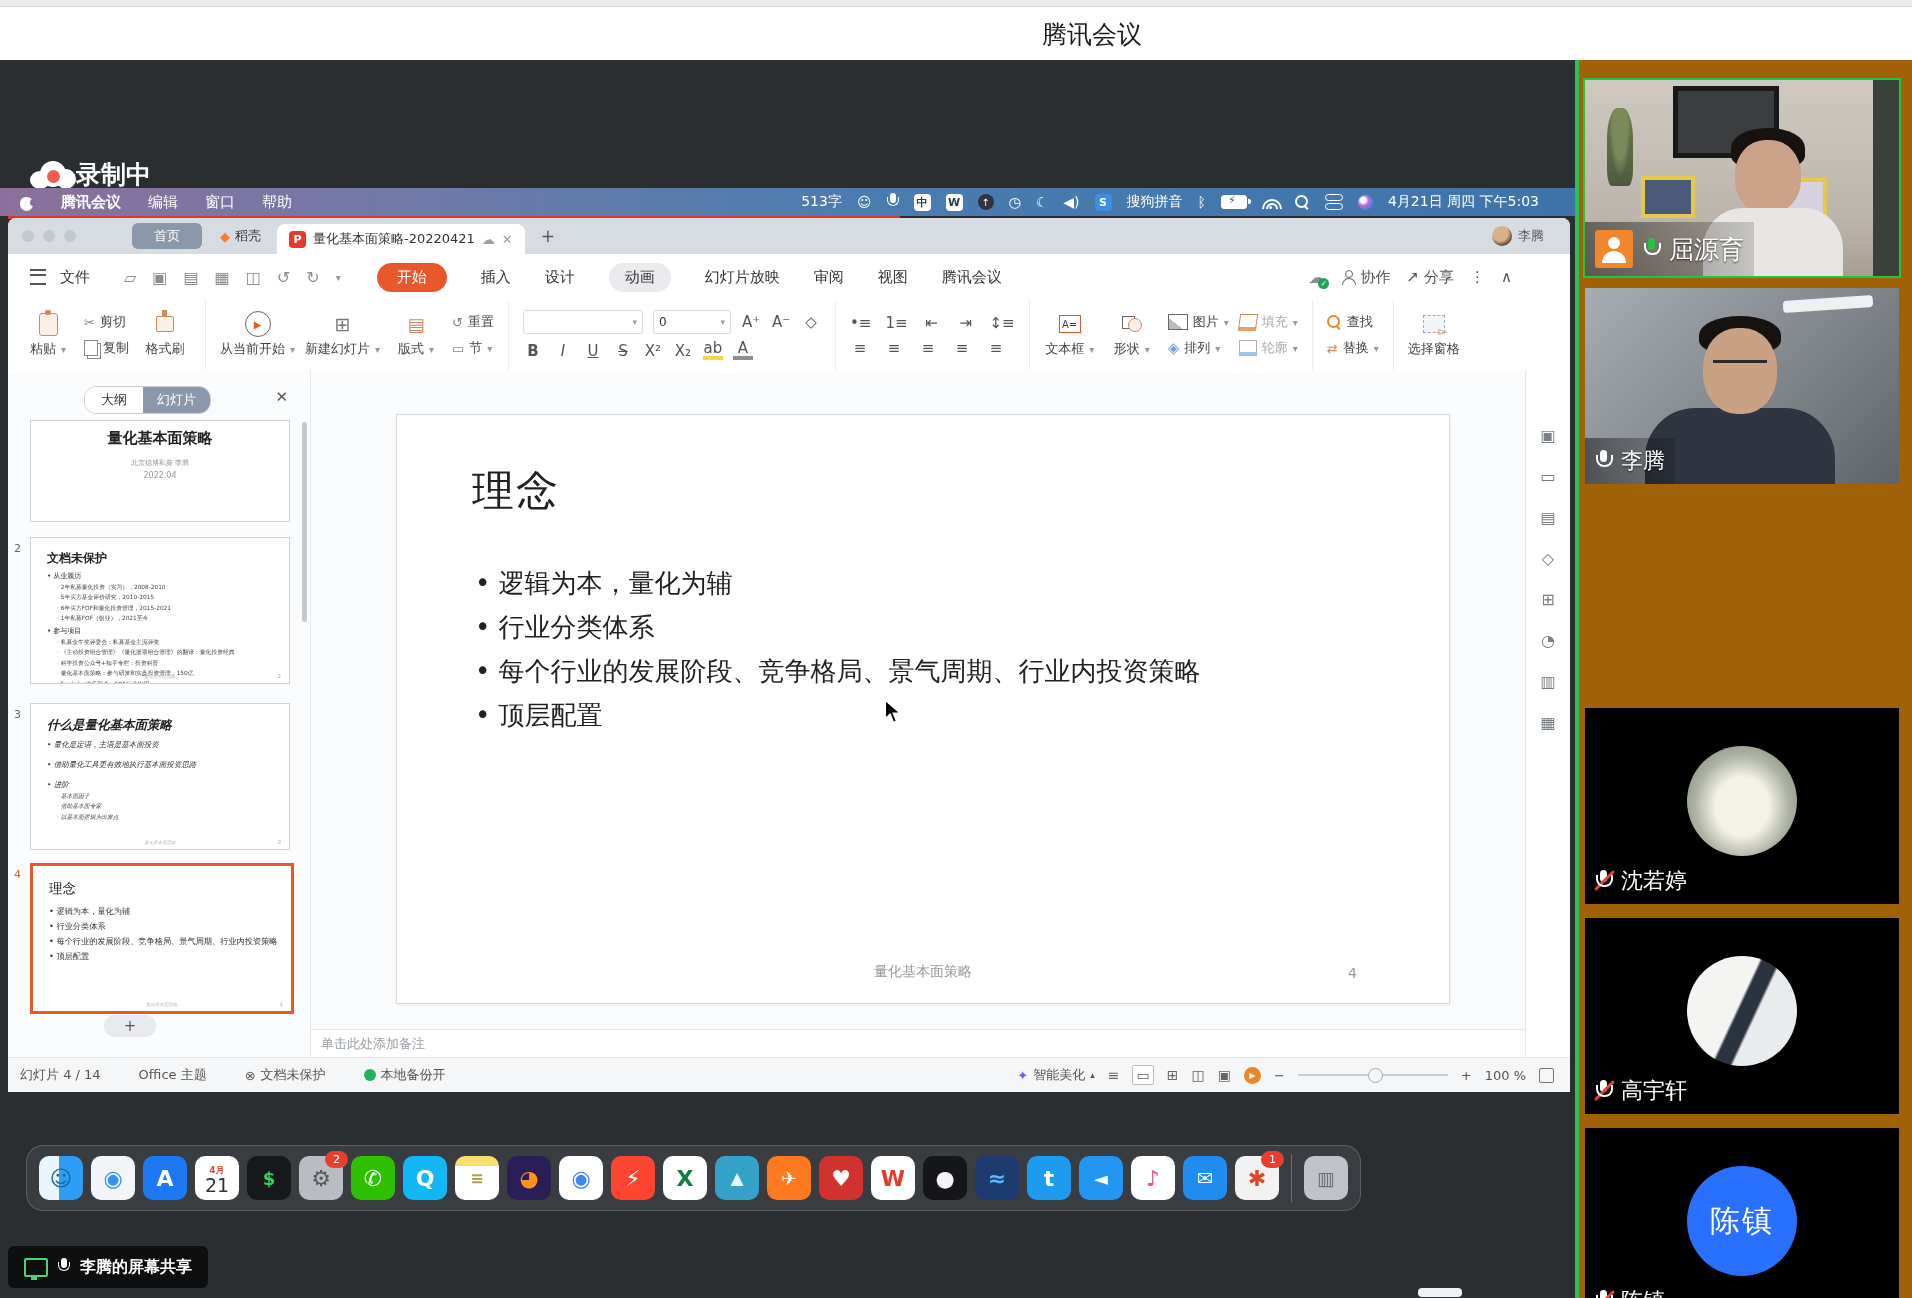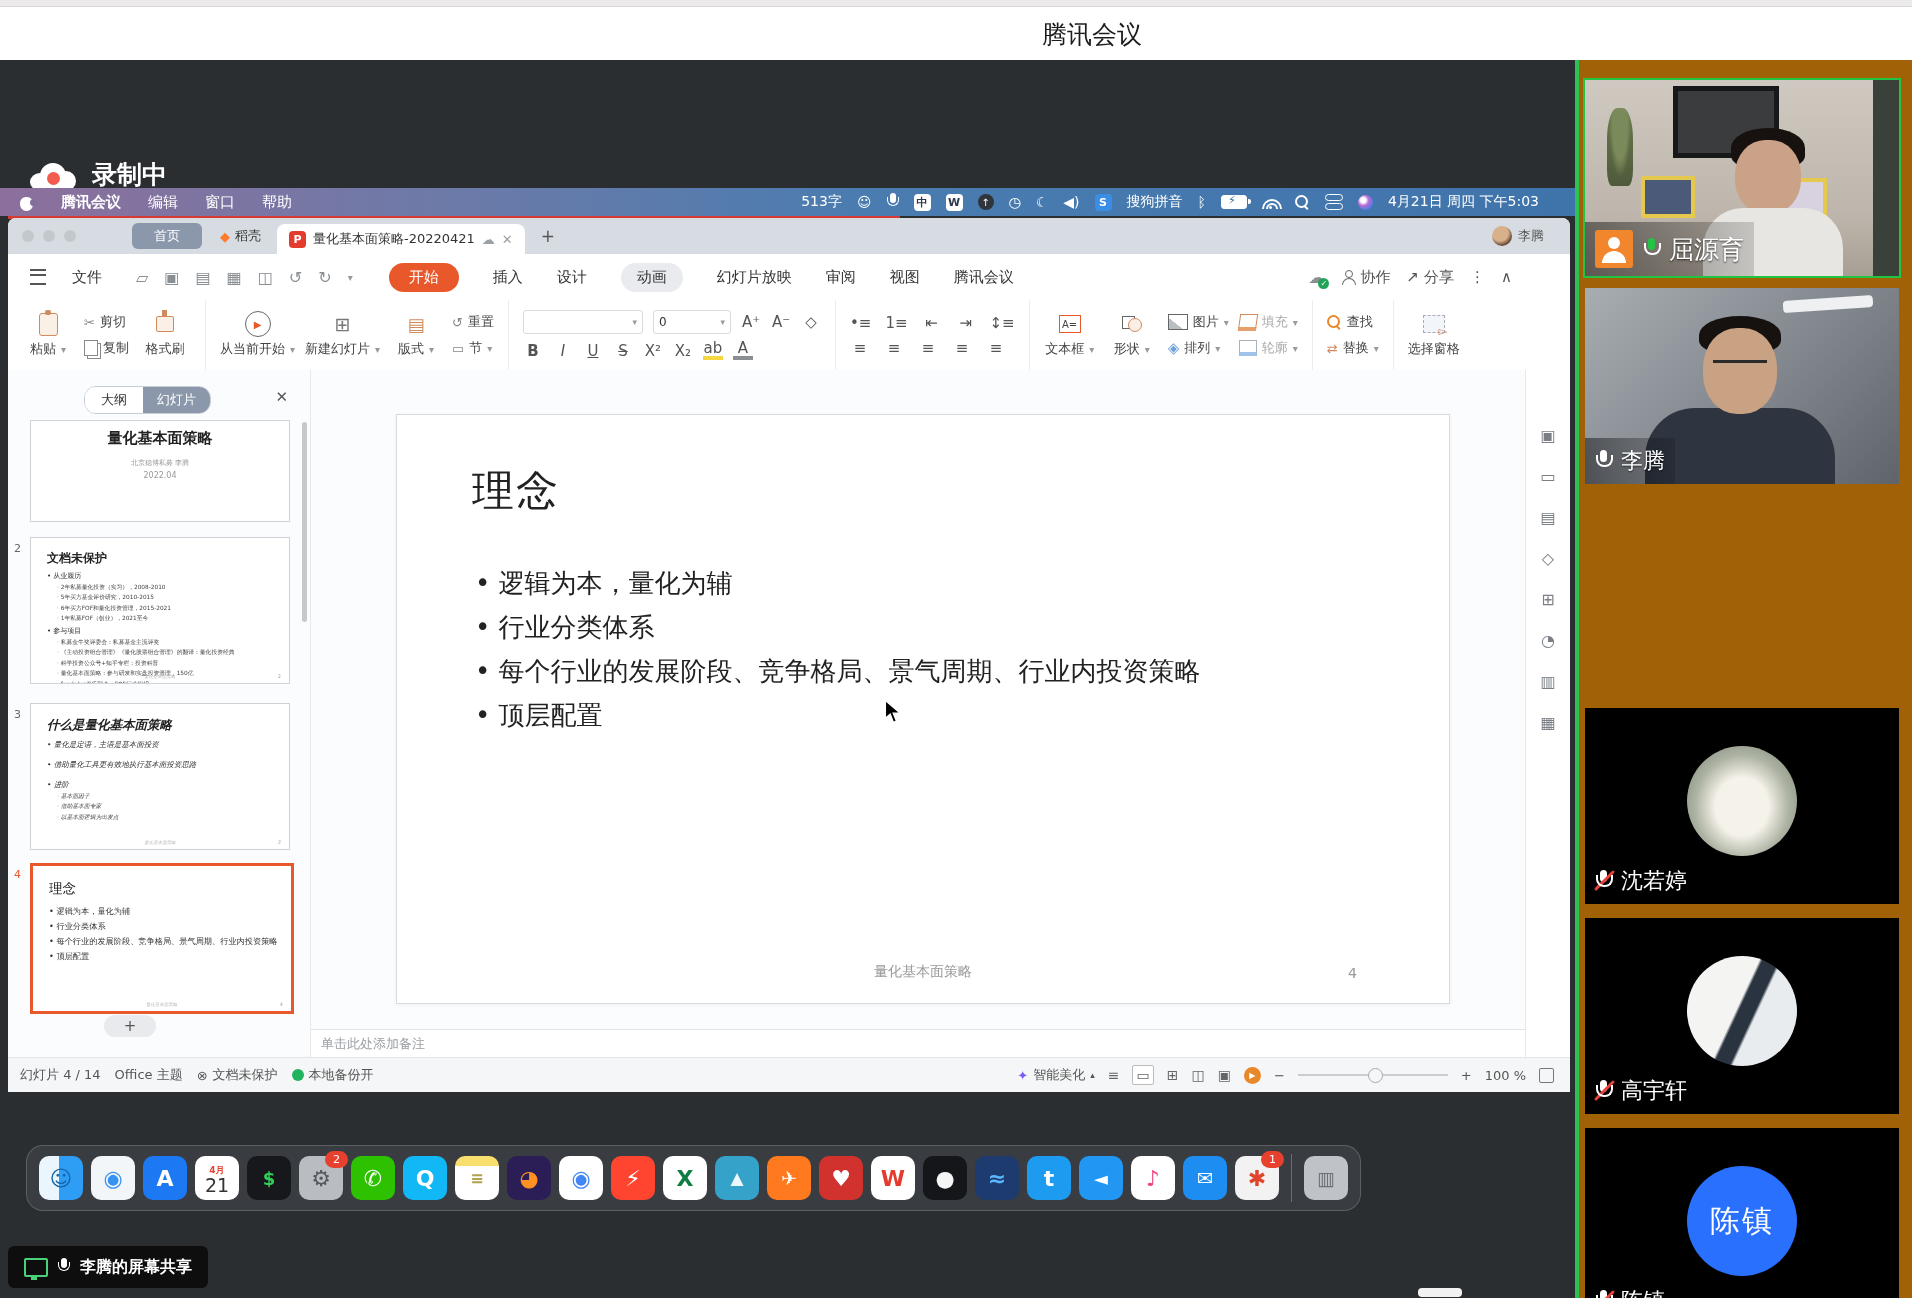--- a/index.html
+++ b/index.html
@@ -7,21 +7,21 @@
        font-family:"DejaVu Sans","Liberation Sans",sans-serif;}
 
   
   .topbar{position:absolute;left:0;top:0;width:1912px;height:60px;background:#fff;border-bottom:1px solid #e3e3e3;}
   .topstrip{position:absolute;left:0;top:0;width:1912px;height:6px;background:#eceaeb;border-bottom:1px solid #d8d6d7;}
   .mtitle{position:absolute;left:1042px;top:18px;font-size:25px;color:#1c1c1c;font-weight:500;}
 
   
   .share{position:absolute;left:0;top:60px;width:1575px;height:1238px;background:#2b2e31;border-right:4px solid #2cc152;overflow:hidden;}
 
-  .rec{position:absolute;left:30px;top:98px;display:flex;align-items:flex-end;gap:16px;}
+  .rec{position:absolute;left:30px;top:98px;display:flex;align-items:center;}
   .cloud{position:relative;width:46px;height:28px;}
   .cloud i{position:absolute;background:#fff;border-radius:50%;}
   .cloud .c1{left:0;top:10px;width:20px;height:18px;}
   .cloud .c2{left:10px;top:0;width:26px;height:26px;}
   .cloud .c3{left:26px;top:8px;width:20px;height:20px;}
   .cloud .dot{left:17px;top:9px;width:13px;height:13px;background:#f25c4f;z-index:2;}
   .rec-txt{color:#fff;font-size:25px;font-weight:600;}
 
   
   .menubar{position:absolute;left:0;top:128px;width:1575px;height:28px;
@@ -68,21 +68,21 @@
   .flame{color:#ff7a2a;font-size:13px;}
   .tab-doc{display:flex;align-items:center;gap:7px;background:#fff;border-radius:8px 8px 0 0;height:30px;margin-left:16px;margin-top:6px;padding:0 12px;font-size:13px;color:#333;}
   .wpslogo{display:inline-flex;align-items:center;justify-content:center;width:17px;height:17px;background:#e33b2e;color:#fff;border-radius:4px;font-size:11px;font-weight:700;}
   .gicon{color:#9aa0a6;font-size:13px;}
   .tab-plus{margin-left:16px;color:#555;font-size:17px;}
   .tb-user{margin-left:auto;display:flex;align-items:center;gap:6px;padding-right:26px;font-size:13px;color:#555;}
   .uava{width:20px;height:20px;border-radius:50%;background:radial-gradient(circle at 40% 35%,#d8b08a 0 45%,#6b4d3a 70%,#3a2a20 100%);}
 
   
   .ribbon{position:absolute;left:0;top:36px;width:100%;height:46px;display:flex;align-items:center;font-size:15px;color:#333;}
-  .rb-file{display:flex;align-items:center;gap:26px;padding-left:22px;}
+  .rb-file{display:flex;align-items:center;gap:14px;padding-left:22px;}
   .burger{width:16px;height:12px;border-top:2px solid #555;border-bottom:2px solid #555;position:relative;}
   .burger:before{content:"";position:absolute;left:0;top:3px;width:16px;height:2px;background:#555;}
   .rb-icons{display:flex;align-items:center;gap:16px;margin-left:34px;color:#8a8f94;font-size:16px;}
   .rb-tabs{display:flex;align-items:center;gap:34px;margin-left:36px;}
   .pill-start{background:#e8582a;color:#fff;border-radius:16px;padding:5px 20px;}
   .pill-anim{background:#e9ebee;border-radius:16px;padding:5px 16px;}
   .rb-right{margin-left:auto;display:flex;align-items:center;gap:16px;padding-right:58px;color:#555;}
   .cloudok{position:relative;color:#8a8f94;font-size:17px;}
   .cloudok b{position:absolute;right:-4px;bottom:-2px;color:#fff;background:#21a35a;border-radius:50%;font-size:8px;width:11px;height:11px;display:inline-flex;align-items:center;justify-content:center;}
   .personic{position:relative;width:14px;height:14px;display:inline-block;}
@@ -159,21 +159,21 @@
   .sl-bullets .bul{font-size:26px;color:#222;line-height:44px;}
   .sl-bullets .bul:before{content:"• ";}
   .sl-foot{position:absolute;bottom:22px;left:0;width:100%;text-align:center;font-size:14px;color:#999;}
   .sl-page{position:absolute;bottom:22px;right:92px;font-size:14px;color:#999;}
   .cursor{position:absolute;left:573px;top:330px;z-index:5;}
   .notes{height:28px;border-top:1px solid #e2e4e6;background:#fff;display:flex;align-items:center;padding-left:10px;font-size:13px;color:#9aa0a6;}
   .rstrip{width:44px;min-width:44px;background:#fff;border-left:1px solid #e6e8ea;display:flex;flex-direction:column;align-items:center;gap:22px;padding-top:56px;color:#7a8086;font-size:16px;}
 
   
   .sbar{position:absolute;left:0;bottom:0;width:100%;height:34px;background:#f5f6f7;border-top:1px solid #e2e4e6;display:flex;align-items:center;font-size:13px;color:#555;}
-  .sb-l{display:flex;align-items:center;gap:14px;padding-left:12px;}
+  .sb-l{display:flex;align-items:center;gap:38px;padding-left:12px;}
   .sb-item{display:flex;align-items:center;gap:5px;}
   .gdot{width:12px;height:12px;border-radius:50%;background:#22b35e;display:inline-block;}
   .sb-r{margin-left:auto;display:flex;align-items:center;gap:13px;padding-right:16px;}
   .viewic{font-size:14px;color:#666;}
   .viewic.act{border:1px solid #bbb;border-radius:2px;padding:1px 3px;background:#fff;}
   .playorb{width:17px;height:17px;border-radius:50%;background:#e8882a;color:#fff;font-size:8px;display:flex;align-items:center;justify-content:center;}
   .slider{width:150px;height:2px;background:#c9ccd0;position:relative;}
   .slider b{position:absolute;left:70px;top:-6px;width:13px;height:13px;border-radius:50%;background:#f5f6f7;border:1px solid #aaa;}
   .fsq{width:13px;height:13px;border:1.5px solid #777;border-radius:2px;}
 

